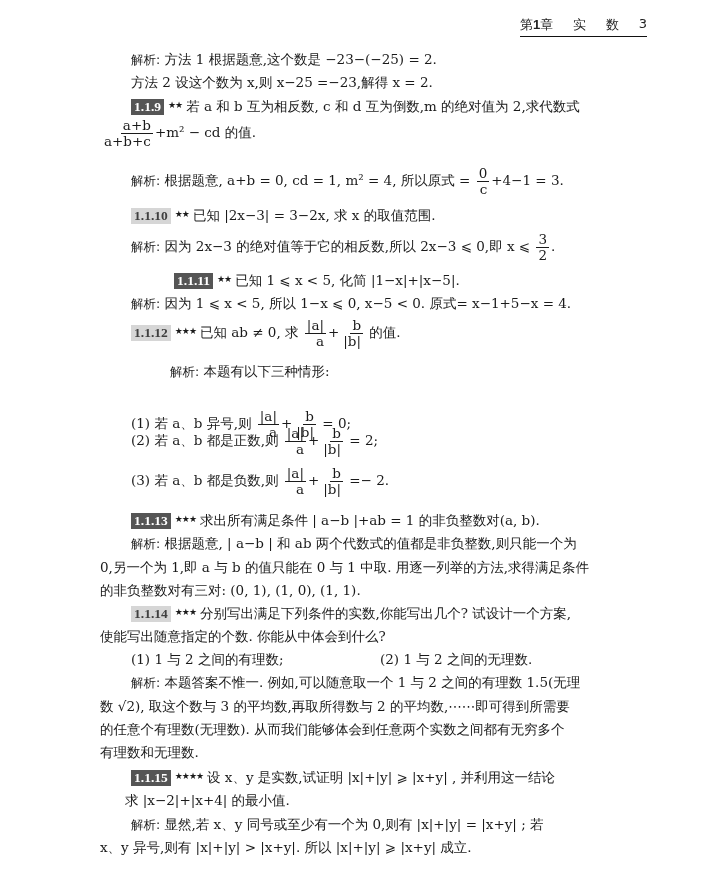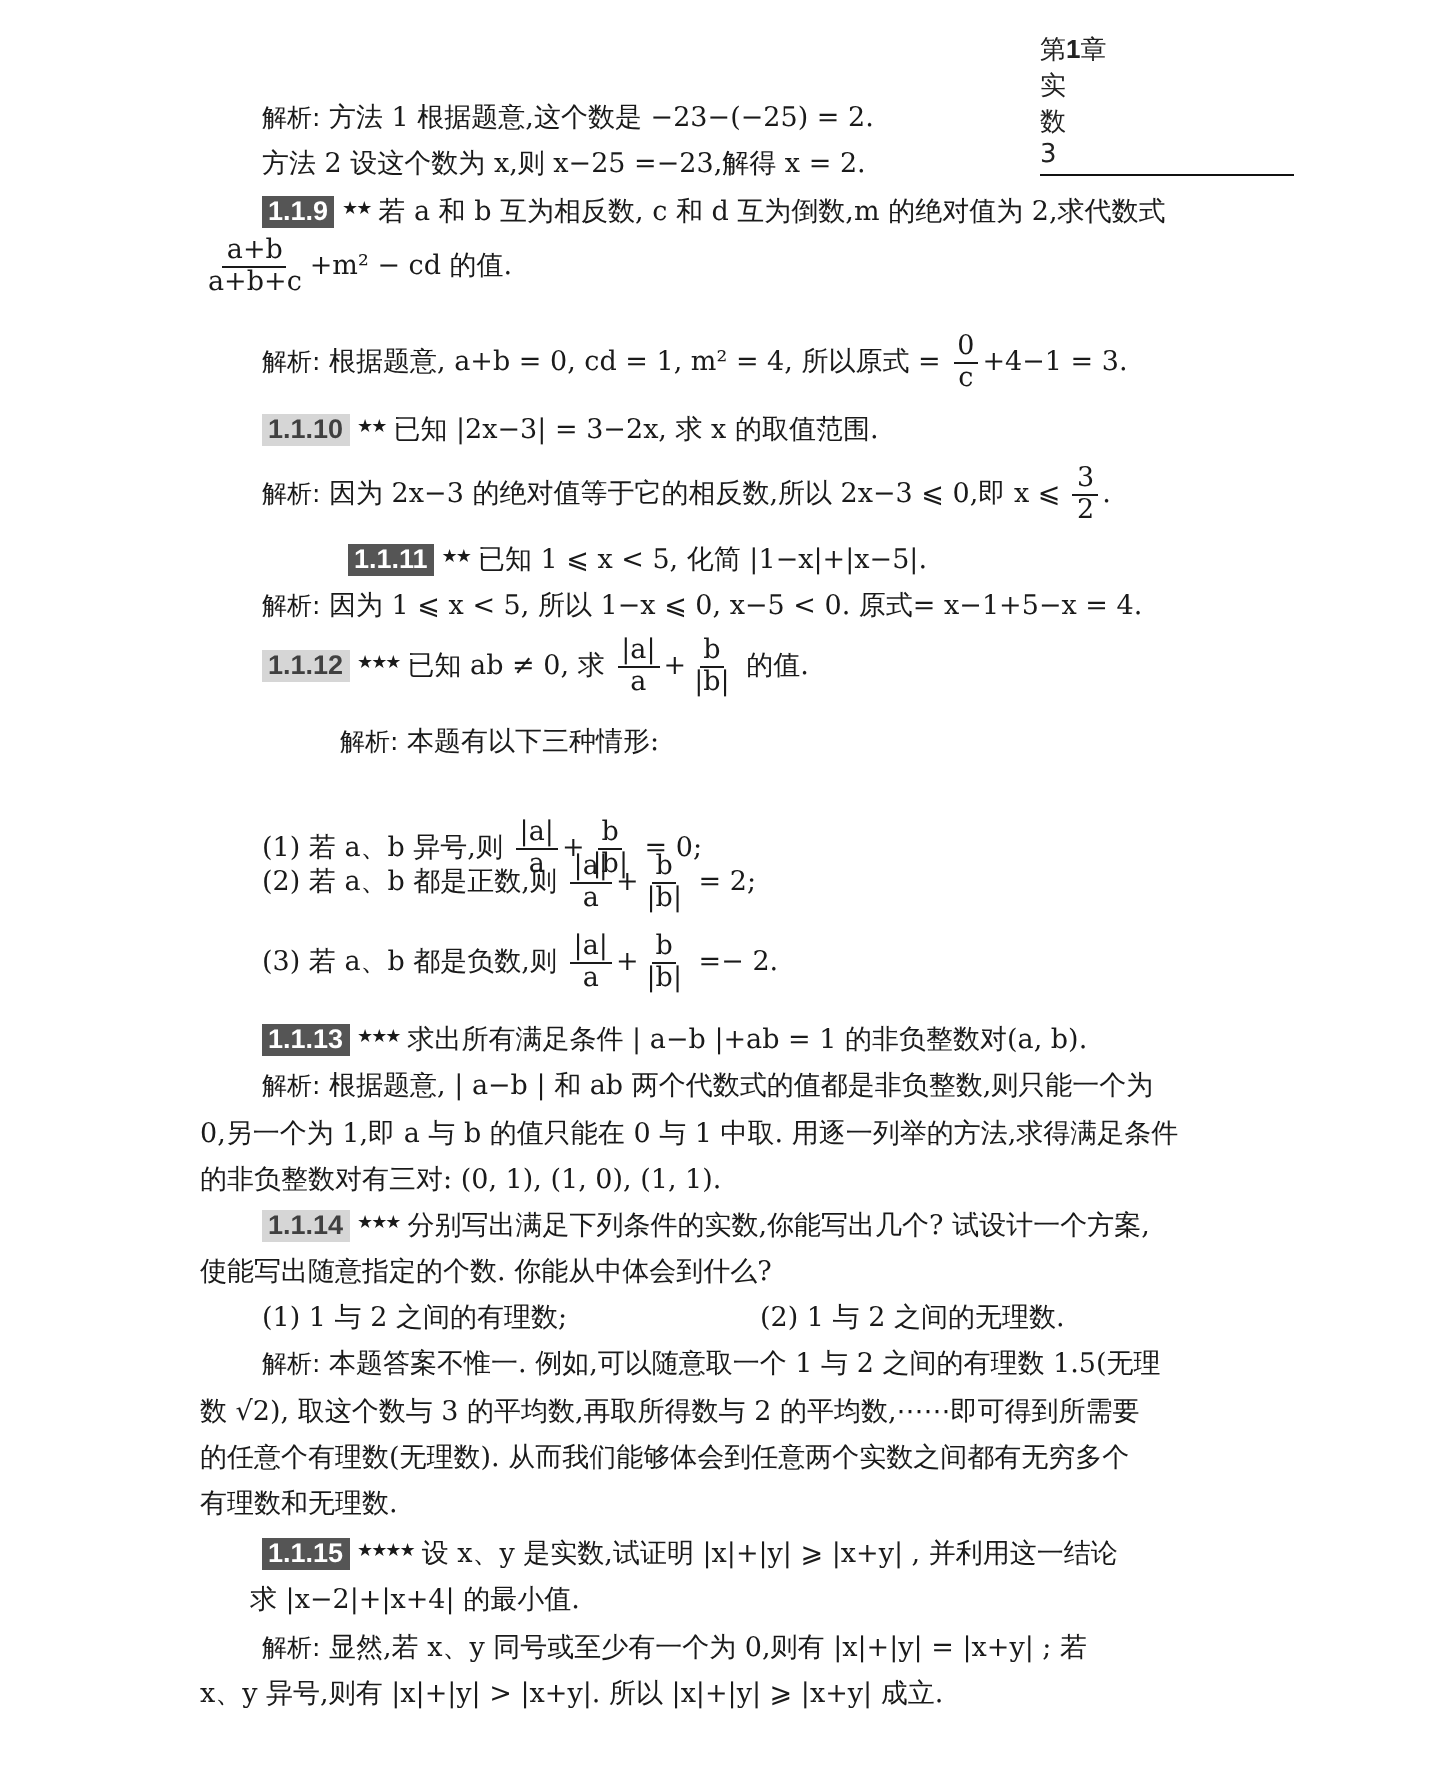--- a/index.html
+++ b/index.html
@@ -5,34 +5,34 @@
   html, body { margin:0; padding:0; background:#ffffff; }
   body {
     width:723px; height:883px; position:relative; overflow:hidden;
     font-family:"DejaVu Serif", "Liberation Serif", serif;
     color:#1a1a1a; font-size:13.5px;
   }
   .header {
     position:absolute; left:520px; top:16px; width:127px;
     border-bottom:1.5px solid #111; padding-bottom:2px;
     font-family:"DejaVu Sans", sans-serif; font-size:13px; color:#222;
-    display:flex; justify-content:space-between; white-space:nowrap;flex-direction:column;
+    display:flex; justify-content:space-between; white-space:nowrap;
   }
   .header b { font-family:"Liberation Sans", sans-serif; font-weight:bold; }
   .line { position:absolute; white-space:nowrap; line-height:18px; }
   .bold { font-family:"DejaVu Sans", sans-serif; font-weight:normal; font-size:12.5px; }
   .tag {
-    font-family:Liberation Sans, sans-serif; font-weight:bold; font-size:13.5px;
+    font-family:Liberation Serif, serif; font-weight:bold; font-size:13.5px;
     padding:0 3px; display:inline-block; line-height:16px;
   }
   .tag.dark { background:#555555; color:#ffffff; }
   .tag.light { background:#d6d6d6; color:#404040; }
   .stars { font-size:9px; letter-spacing:-1px; vertical-align:3px; margin:0 4px; }
   .frac {
-    display:inline-flex; flex-direction:column; align-items:center;
+    display:inline-flex; flex-direction:column; align-items:flex-end;
     vertical-align:middle; margin:0 2px; line-height:15px;
   }
   .frac .num { padding:0 2px; border-bottom:1px solid #1a1a1a; }
   .frac .den { padding:0 2px; }
 </style>
 </head>
 <body>
 
 <div class="header">
   <span><span>第</span><b>1</b><span>章</span></span>

